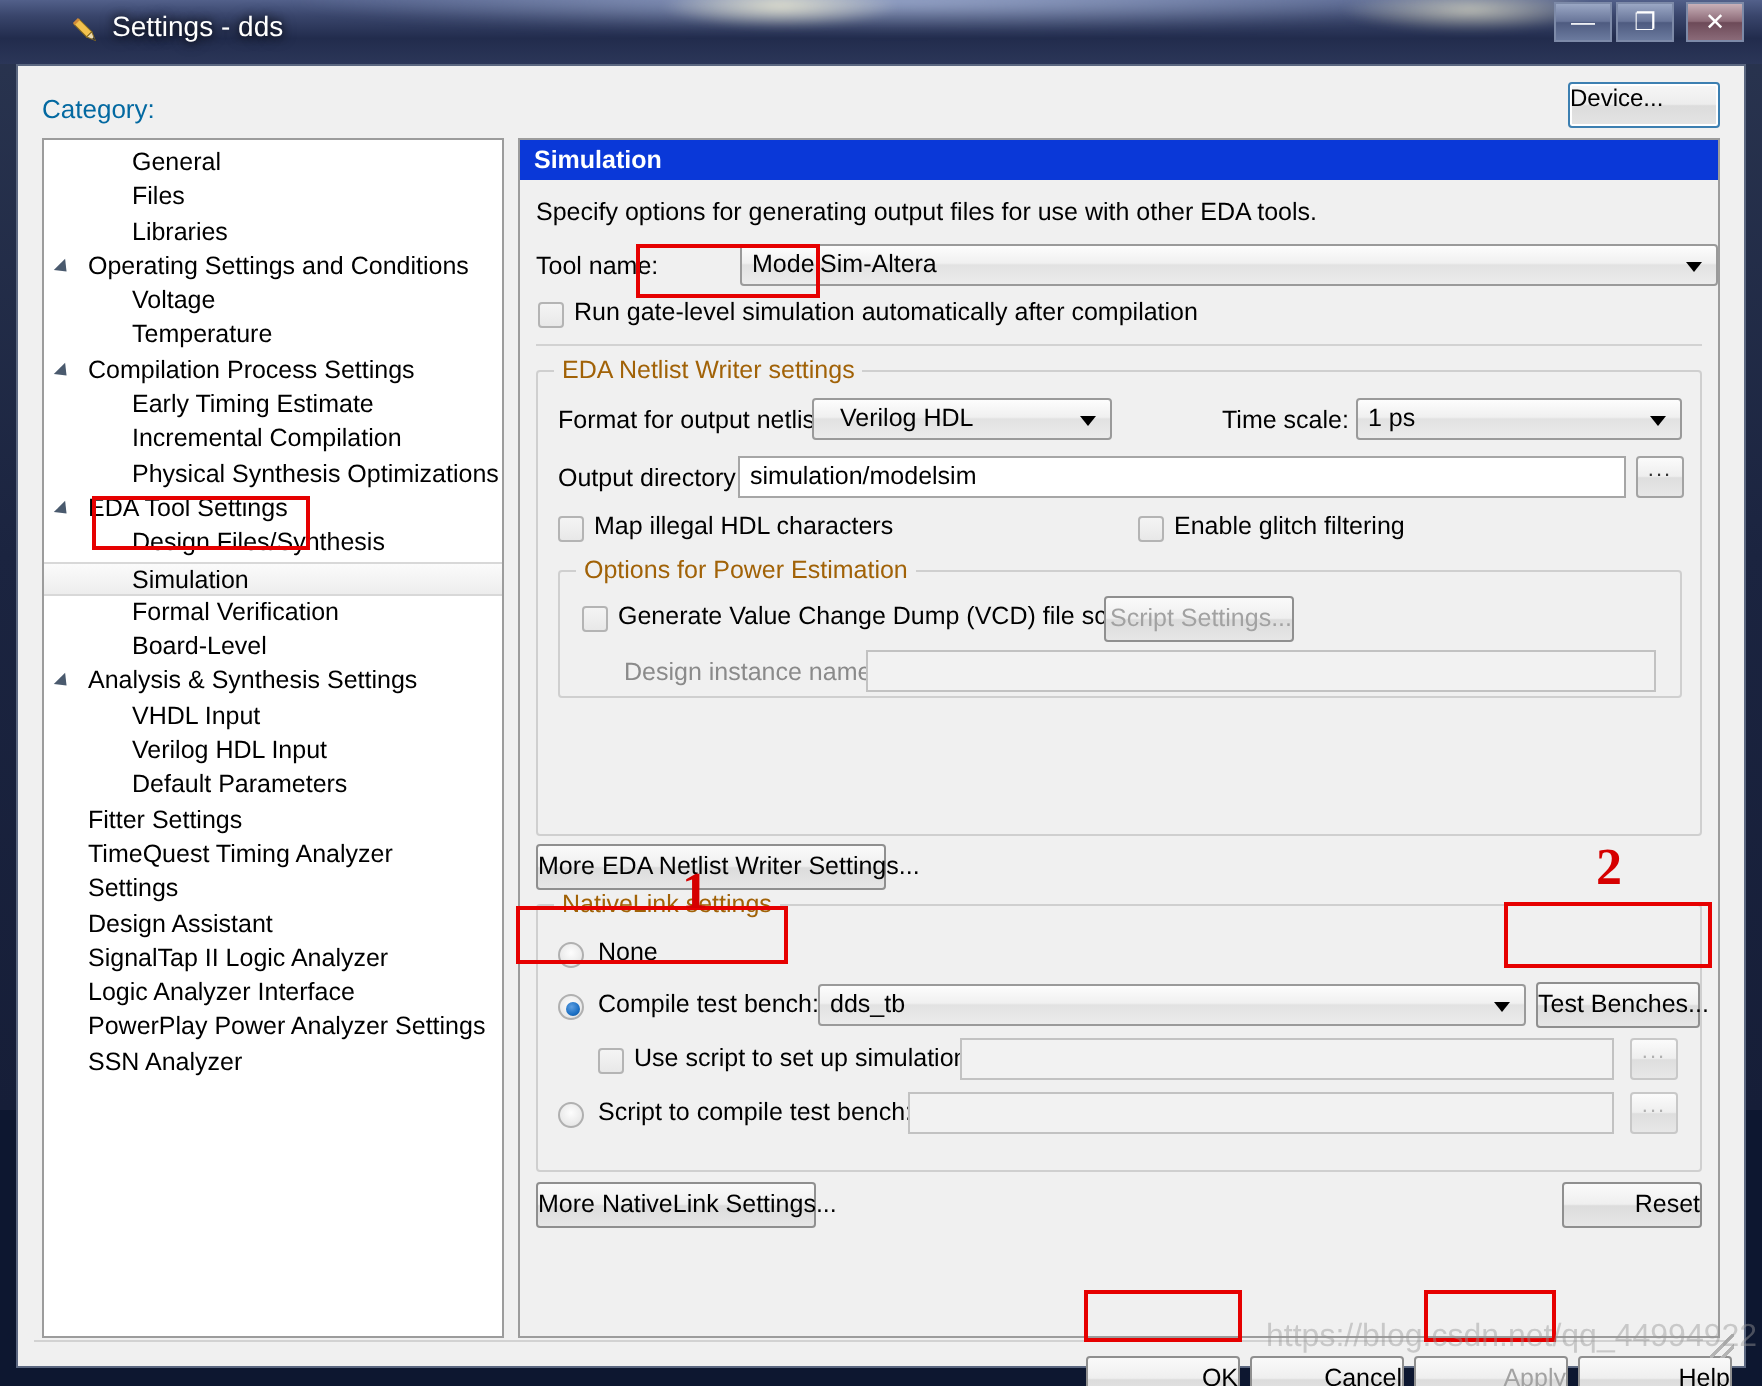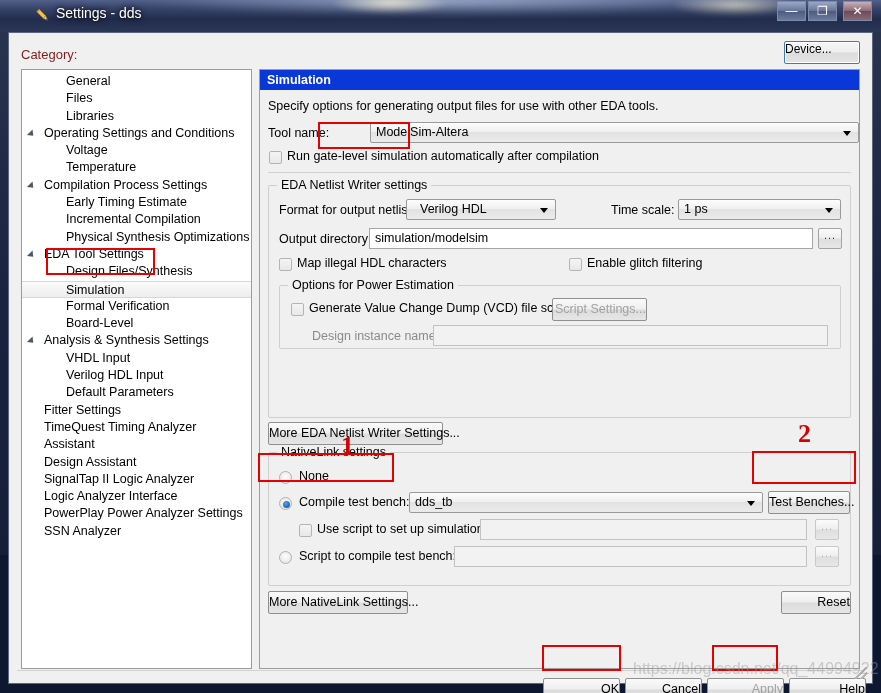--- a/index.html
+++ b/index.html
@@ -79,21 +79,21 @@
 
   
   #content {
     position: absolute; left: 0; top: 0;
     width: 863px; height: 650px;
     background: #f0f0f0;
   }
 
   #category-label {
     position: absolute; left: 12px; top: 14px;
-    font-size: 13px; color: #7f1d1d;
+    font-size: 13px; color: #0369a1;
   }
 
   
   #device-button {
     position: absolute; right: 12px; top: 8px;
     width: 76px; height: 23px;
     font-size: 12px; color: #000;
     background: linear-gradient(180deg,#f6f6f6 0%,#ededed 48%,#dcdcdc 52%,#e4e4e4 100%);
     border: 1px solid #3c7fb1;
     border-radius: 2px;
@@ -251,21 +251,21 @@
     position: absolute;
     border: 1px solid #cfcfcf;
     border-radius: 2px;
   }
   .group > .gtitle {
     position: absolute;
     top: -8px; left: 8px;
     background: #f0f0f0;
     padding: 0 4px;
     font-size: 12.5px;
-    color: #000000;
+    color: #a16207;
     white-space: nowrap;
   }
   .hr {
     position: absolute;
     height: 1px;
     background: #d2d2d2;
   }
 
   
   .redbox {
@@ -354,21 +354,21 @@
           <div class="tnode lvl1"><span class="lbl">Design Files/Synthesis</span></div>
           <div class="tnode lvl1 selected"><span class="lbl">Simulation</span></div>
           <div class="tnode lvl1"><span class="lbl">Formal Verification</span></div>
           <div class="tnode lvl1"><span class="lbl">Board-Level</span></div>
           <div class="tnode lvl0"><span class="arrow"></span><span class="lbl">Analysis &amp; Synthesis Settings</span></div>
           <div class="tnode lvl1"><span class="lbl">VHDL Input</span></div>
           <div class="tnode lvl1"><span class="lbl">Verilog HDL Input</span></div>
           <div class="tnode lvl1"><span class="lbl">Default Parameters</span></div>
           <div class="tnode lvl0"><span class="lbl">Fitter Settings</span></div>
           <div class="tnode lvl0"><span class="lbl">TimeQuest Timing Analyzer</span></div>
-          <div class="tnode lvl0"><span class="lbl">Assistant</span></div>
+          <div class="tnode lvl0"><span class="lbl">Settings</span></div>
           <div class="tnode lvl0"><span class="lbl">Design Assistant</span></div>
           <div class="tnode lvl0"><span class="lbl">SignalTap II Logic Analyzer</span></div>
           <div class="tnode lvl0"><span class="lbl">Logic Analyzer Interface</span></div>
           <div class="tnode lvl0"><span class="lbl">PowerPlay Power Analyzer Settings</span></div>
           <div class="tnode lvl0"><span class="lbl">SSN Analyzer</span></div>
         </div>
 
       <div id="pane">
 
         <div id="pane-header">Simulation</div>

